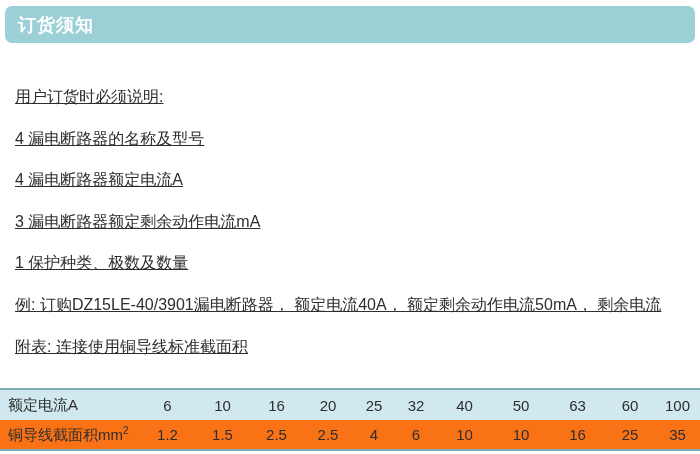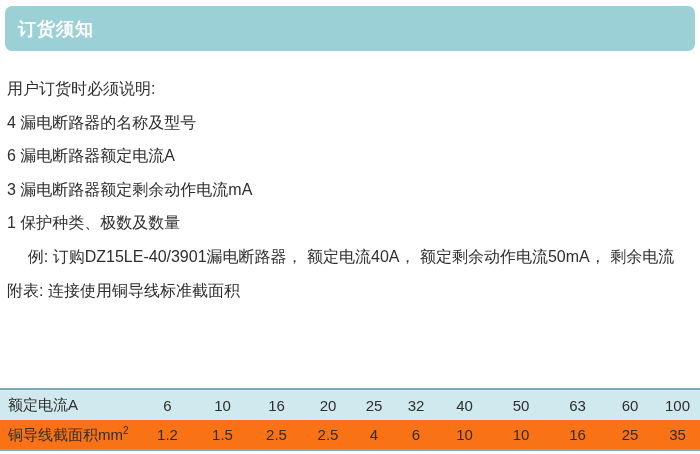--- a/index.html
+++ b/index.html
@@ -15,21 +15,21 @@
     font-family: "Liberation Sans", "DejaVu Sans", sans-serif;
     color: #2b2b2b;
   }
 
   
   .title-bar {
     position: absolute;
     left: 5px;
     top: 6px;
     width: 690px;
-    height: 45px;
+    height: 37px;
     background: #9bd0d7;
     border-radius: 7px;
     box-sizing: border-box;
     display: flex;
     align-items: center;
     padding-left: 13px;
   }
   .title-bar .title-text {
     color: #ffffff;
     font-size: 18px;
@@ -40,27 +40,27 @@
   
   .content {
     position: absolute;
     left: 5px;
     top: 71px;
     width: 692px;
     font-size: 16px;
     color: #2e2e2e;
   }
   .content p {
-    margin: 2px;
+    margin: 10px;
     line-height: 31.6px;
     white-space: nowrap;
+    text-decoration: underline;
   }
   .content p.wrap {
     white-space: normal;
-    text-align: center;
   }
 
   
   .wire-table-wrap {
     position: absolute;
     left: 0;
     top: 388px;
     width: 700px;
   }
   table.wire-table {
@@ -94,21 +94,21 @@
 </head>
 <body>
 
 <div class="title-bar">
   <span class="title-text">订货须知</span>
 </div>
 
 <div class="content">
   <p>用户订货时必须说明:</p>
   <p>4 漏电断路器的名称及型号</p>
-  <p>6 漏电断路器额定电流A</p>
+  <p>4 漏电断路器额定电流A</p>
   <p>3 漏电断路器额定剩余动作电流mA</p>
   <p>1 保护种类、极数及数量</p>
   <p class="wrap">例: 订购DZ15LE-40/3901漏电断路器， 额定电流40A， 额定剩余动作电流50mA， 剩余电流</p>
   <p>附表: 连接使用铜导线标准截面积</p>
 </div>
 
 <div class="wire-table-wrap">
   <table class="wire-table">
     <colgroup>
       <col style="width:140px">

